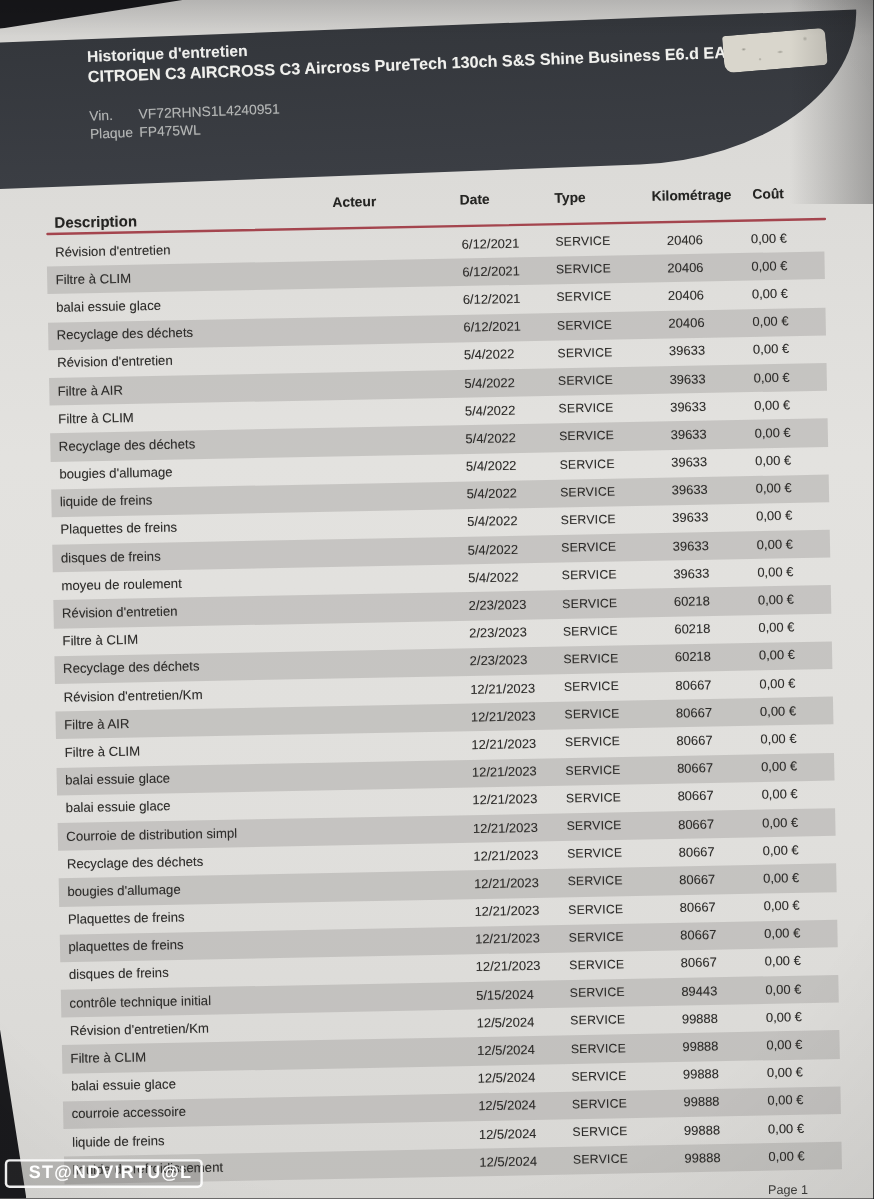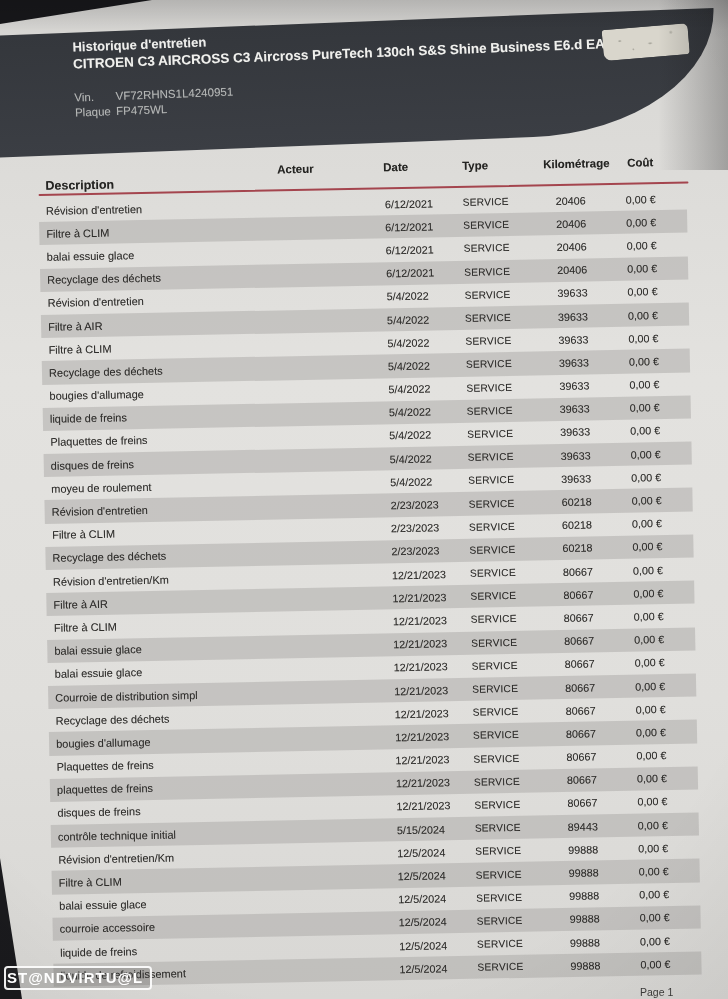--- a/index.html
+++ b/index.html
@@ -54,21 +54,21 @@
   .c-actor{font-size:11px;}
   .c-date{font-size:10.8px;padding-left:24px;}
   .c-type{font-size:10.2px;padding-left:22px;letter-spacing:0.2px;}
   .c-km{font-size:10.8px;text-align:center;padding-left:10px;}
   .c-cost{font-size:10.8px;padding-left:15px;}
   
   .page-num{position:absolute;left:640px;top:986px;font-size:10.5px;color:#3c3c3a;z-index:3;}
   .watermark{position:absolute;left:4px;top:966px;z-index:9;
              border:2px solid rgba(255,255,255,0.92);border-radius:4px;
              background:rgba(70,70,70,0.22);color:#ffffff;font-weight:bold;
-             font-size:15px;letter-spacing:1px;padding:1px 7px 2px 1px;}
+             font-size:15px;letter-spacing:1px;padding:1px 7px 2px 18px;}
   
   .shade-tr{position:absolute;right:0;top:0;width:70px;height:170px;z-index:4;
             background:linear-gradient(to left,rgba(20,20,22,0.30),rgba(20,20,22,0.0));pointer-events:none;}
   .vignette{position:absolute;inset:0;z-index:8;pointer-events:none;
             background:radial-gradient(120% 105% at 45% 42%,rgba(0,0,0,0) 55%,rgba(0,0,0,0.08) 78%,rgba(0,0,0,0.18) 100%),
                        linear-gradient(180deg,rgba(0,0,0,0.10),rgba(0,0,0,0) 30px);}
 </style>
 </head>
 <body>
 

